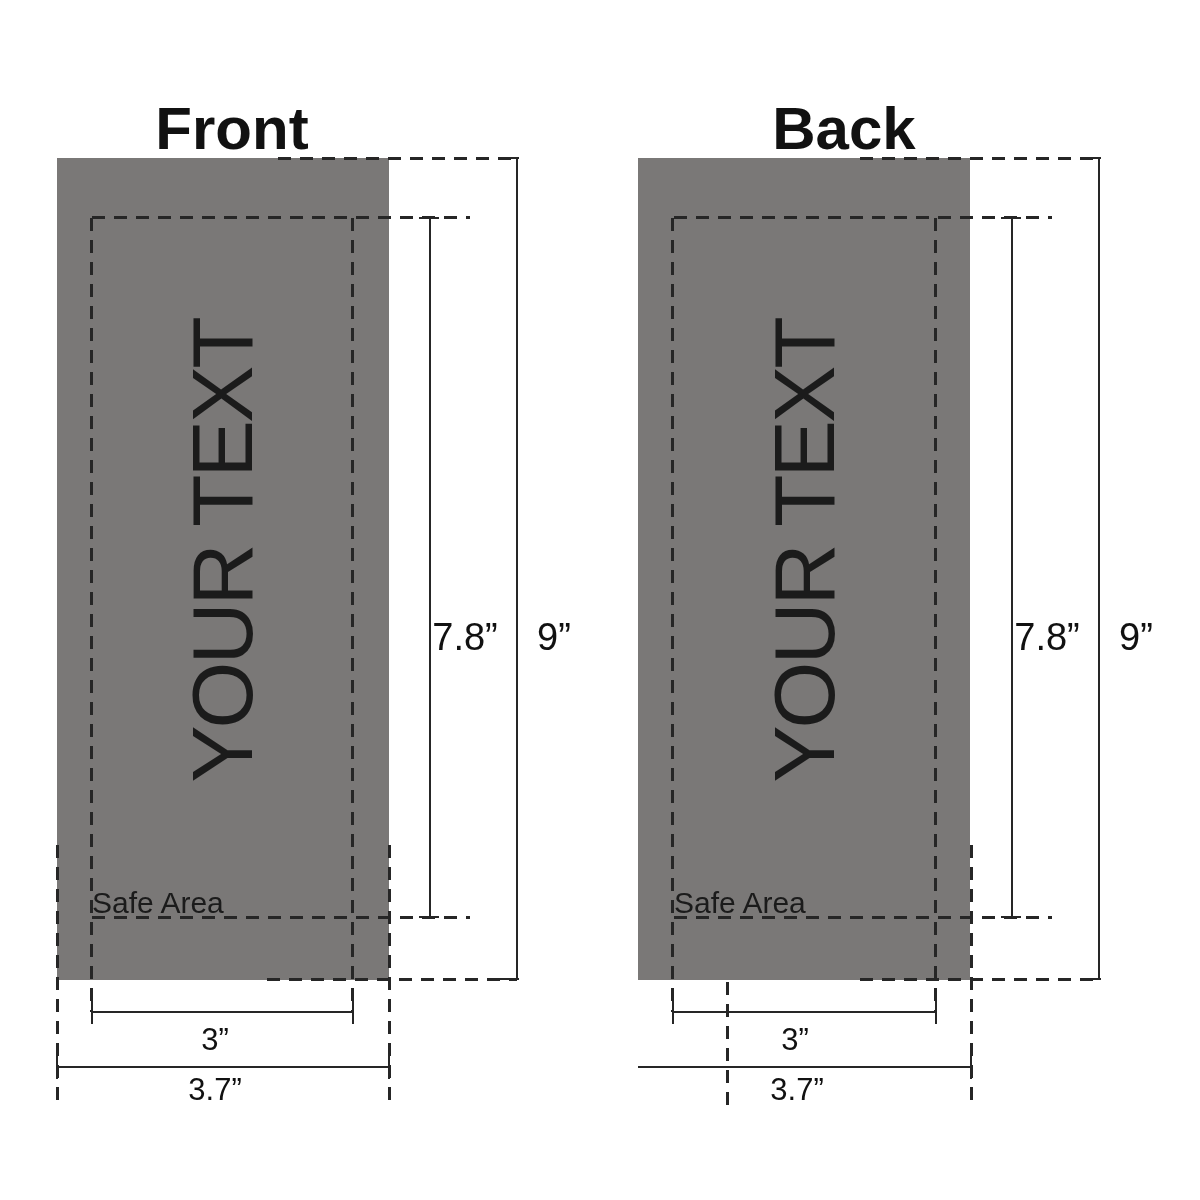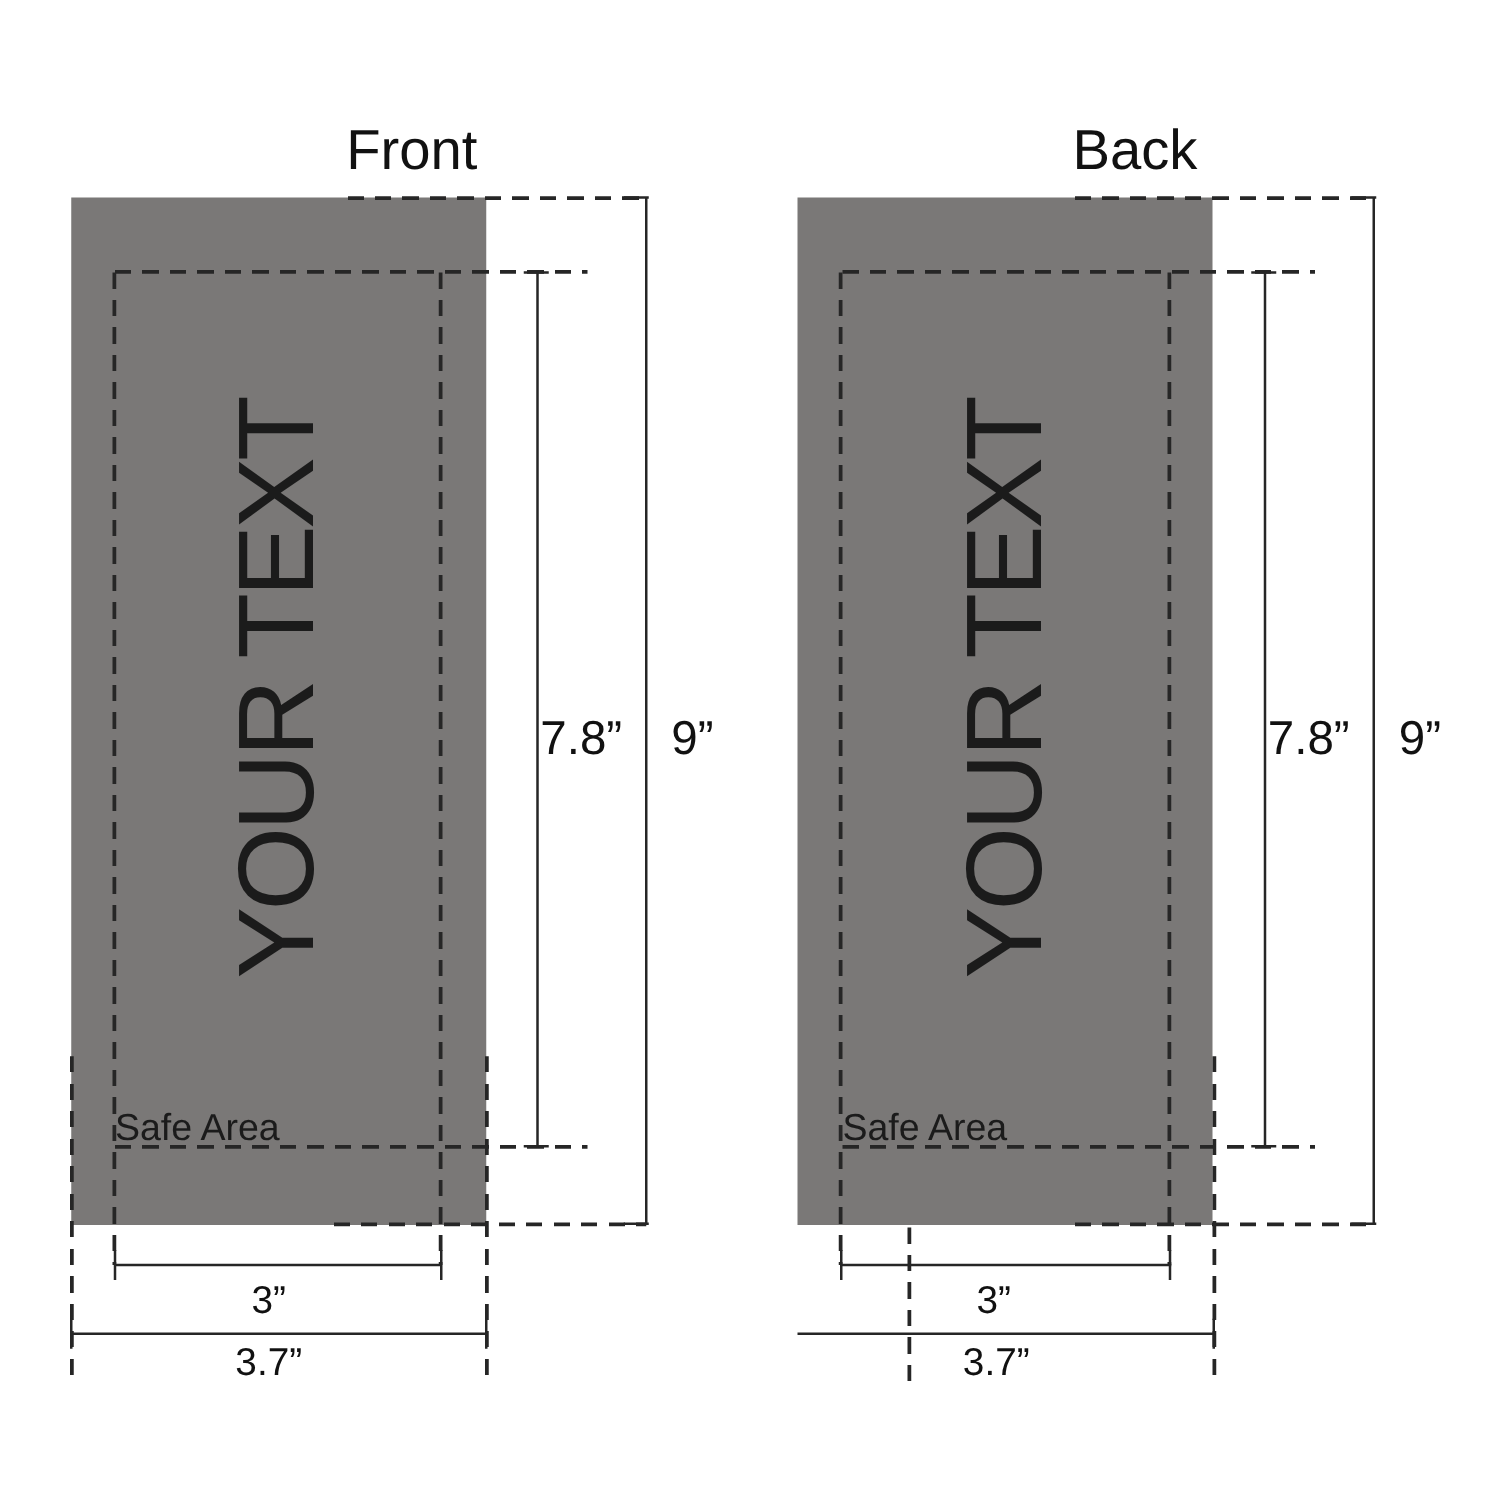--- a/index.html
+++ b/index.html
@@ -11,33 +11,33 @@
   }
   html,body{margin:0;padding:0;background:var(--background);}
   .canvas{
     position:relative;width:1200px;height:1200px;overflow:hidden;
     background:var(--background);
     font-family:"Liberation Sans",sans-serif;
     color:var(--label-text);
   }
   .abs{position:absolute;}
   .panel-rect{width:332px;height:822px;top:158px;background:var(--panel-gray);}
-  .title{top:94px;width:300px;font-size:45px;text-align:right;white-space:nowrap;}
+  .title{top:94px;width:300px;font-size:60px;text-align:center;white-space:nowrap;font-weight:bold;}
   .yourtext{
     font-size:86px;letter-spacing:-3px;color:var(--your-text);white-space:nowrap;
     transform:translate(-50%,-50%) rotate(-90deg);transform-origin:center center;
   }
   .dash-h{height:3px;background:repeating-linear-gradient(to right,var(--line) 0 13px,transparent 13px 22px);}
   .dash-v{width:3px;background:repeating-linear-gradient(to bottom,var(--line) 0 13px,transparent 13px 22px);}
   .sol-h{height:2px;background:var(--line);}
   .sol-v{width:2px;background:var(--line);}
   .tick-h{width:20px;height:2px;background:var(--line);}
   .tick-v{width:2px;height:24px;background:var(--line);}
   .lbl{font-size:31px;text-align:center;white-space:nowrap;}
-  .lbl-side{font-size:38px;}
+  .lbl-side{font-size:38px;margin-top:46px;}
   .safelbl{font-size:30px;width:261px;white-space:nowrap;color:var(--your-text);}
 </style>
 </head>
 <body>
 
 <div class="canvas">
 
   <div class="abs title" style="left:82px;">Front</div>
 
   <div class="abs panel-rect" style="left:57px;"></div>
@@ -69,21 +69,21 @@
   <div class="abs tick-v" style="left:352px;top:1000px;"></div>
   <div class="abs lbl" style="left:150px;top:1022px;width:130px;">3”</div>
 
   <div class="abs sol-h" style="left:57px;top:1066px;width:333px;"></div>
   <div class="abs tick-v" style="left:56px;top:1055px;"></div>
   <div class="abs tick-v" style="left:388px;top:1055px;"></div>
   <div class="abs lbl" style="left:150px;top:1072px;width:130px;">3.7”</div>
 
   <div class="abs safelbl" style="left:92px;top:886px;">Safe Area</div>
 
-  <div class="abs title" style="left:658px;">Back</div>
+  <div class="abs title" style="left:694px;">Back</div>
 
   <div class="abs panel-rect" style="left:638px;"></div>
 
   <div class="abs yourtext" style="left:804px;top:551px;">YOUR TEXT</div>
 
   <div class="abs dash-v" style="left:671px;top:218px;height:794px;"></div>
   <div class="abs dash-v" style="left:934px;top:218px;height:794px;"></div>
   <div class="abs dash-h" style="left:674px;top:216px;width:378px;"></div>
   <div class="abs dash-h" style="left:674px;top:916px;width:378px;"></div>
 

